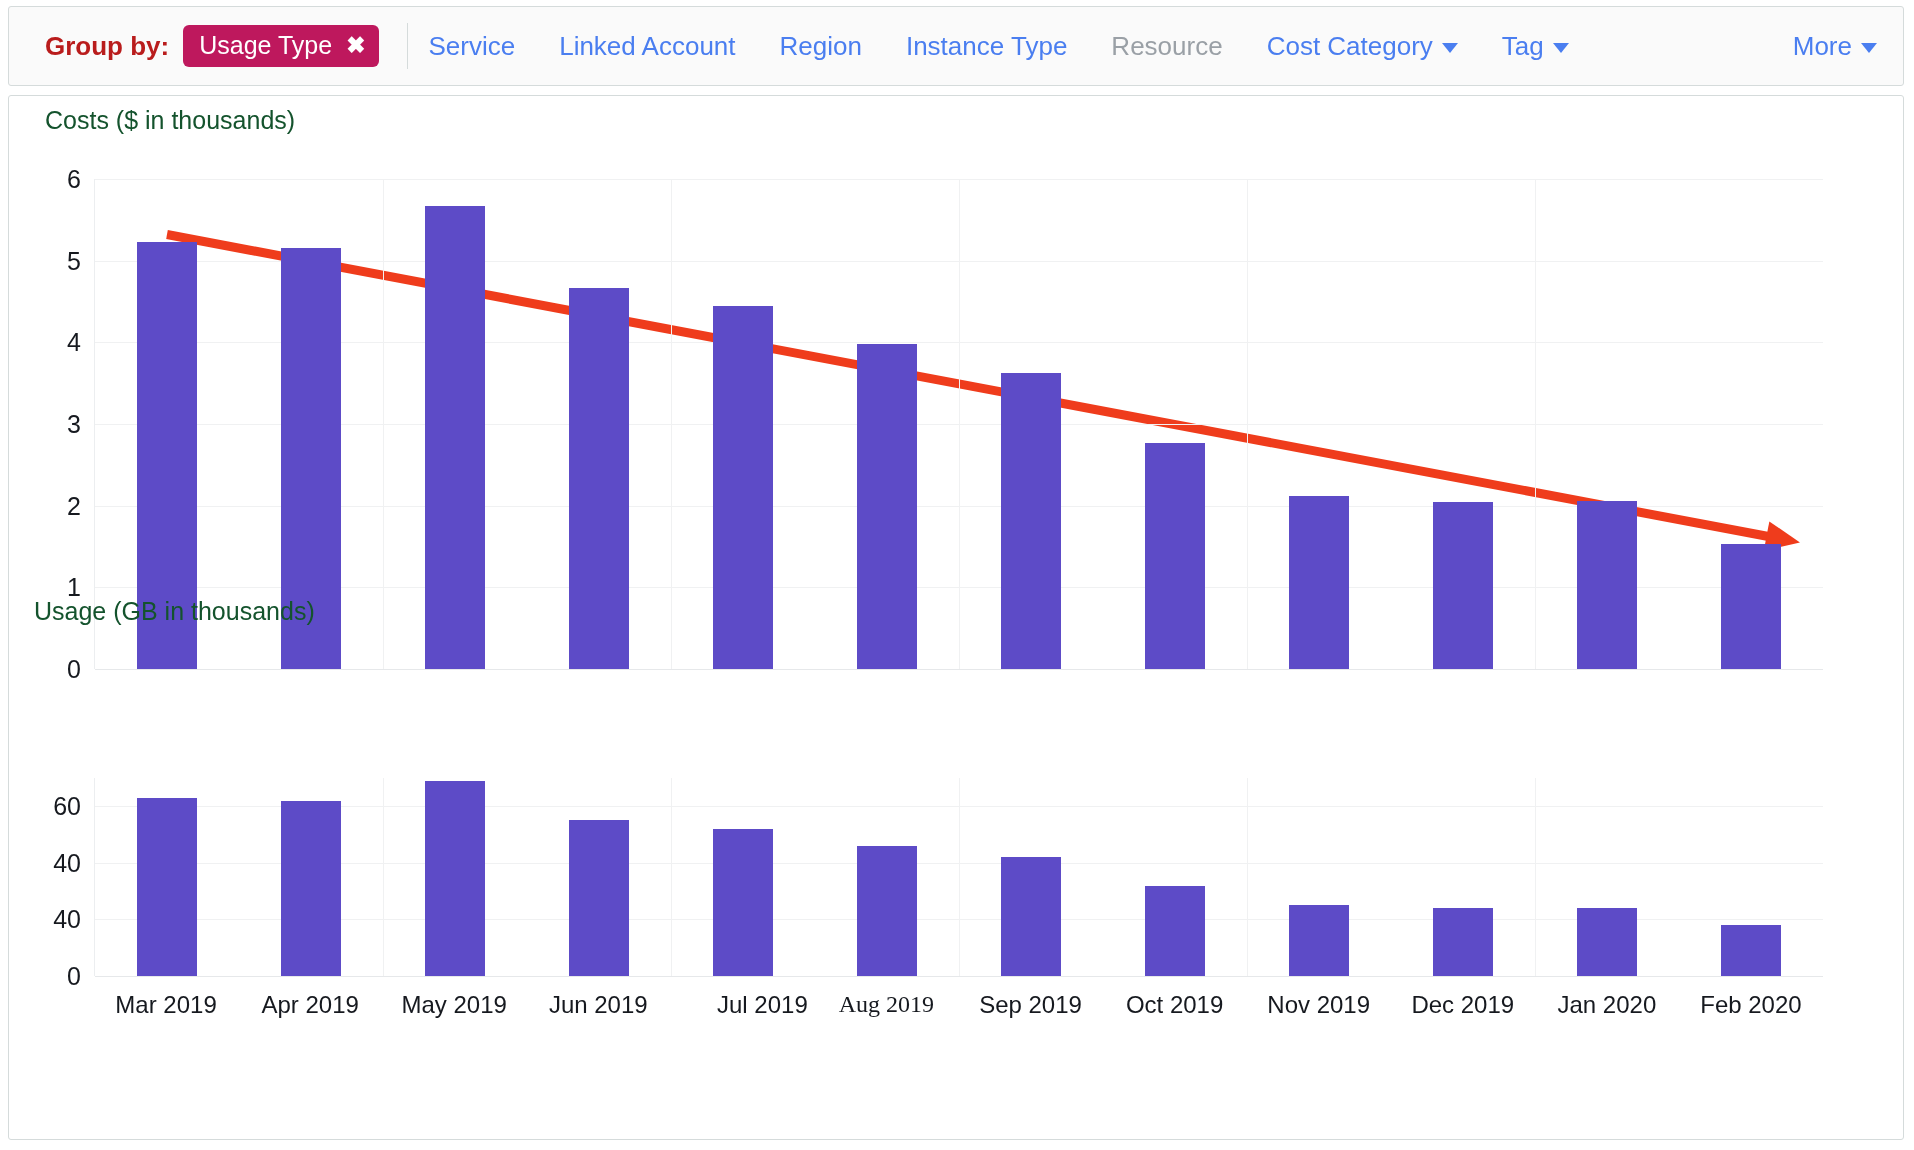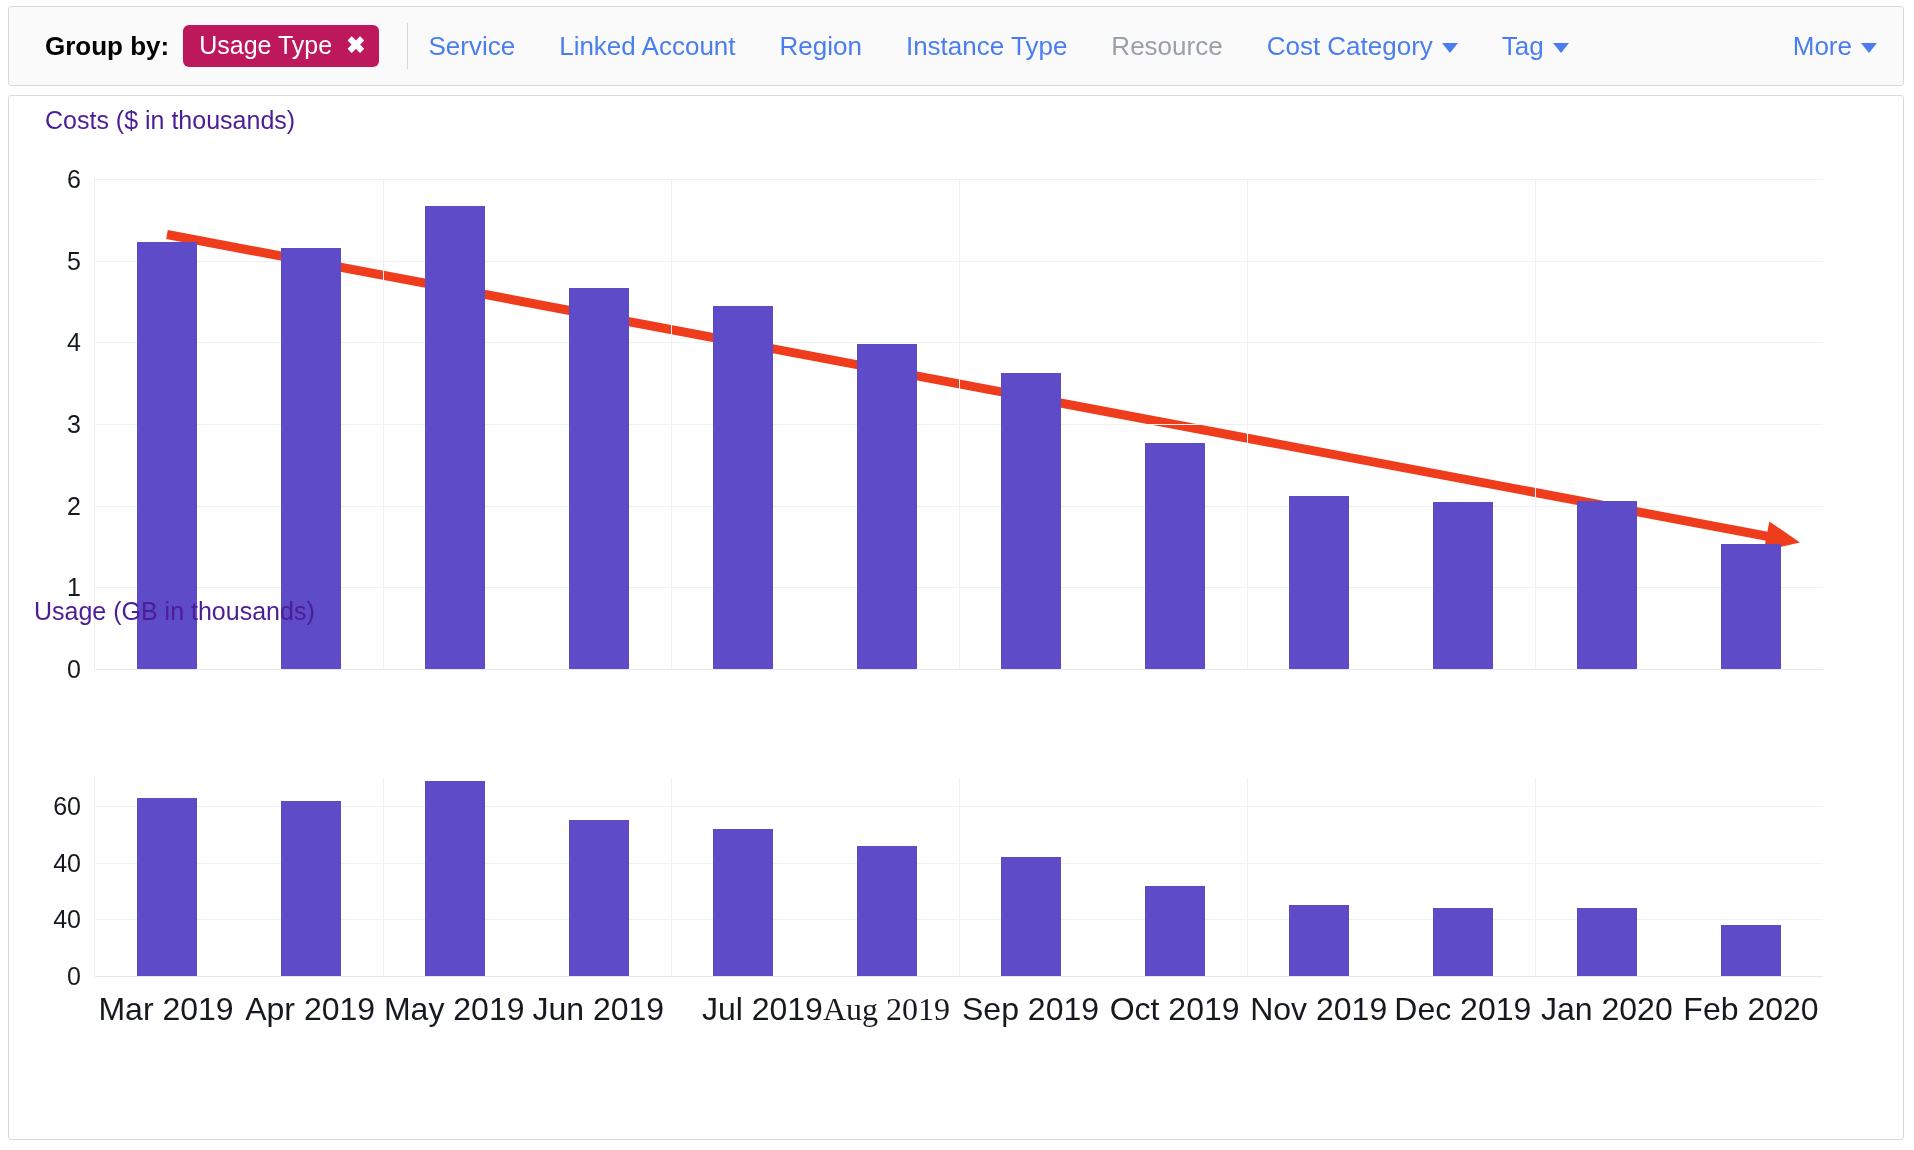--- a/index.html
+++ b/index.html
@@ -22,21 +22,21 @@
     border: 1px solid #d5dbdb;
     border-radius: 3px;
     box-sizing: border-box;
     display: flex;
     align-items: center;
     padding: 0 26px 0 36px;
   }
   .groupby-label {
     font-size: 26px;
     font-weight: bold;
-    color: #000000;
+    color: #b91c1c;
     white-space: nowrap;
     margin-right: 14px;
   }
   .chip {
     display: inline-flex;
     align-items: center;
     gap: 14px;
     background: #be185d;
     color: #ffffff;
     border-radius: 6px;
@@ -90,21 +90,21 @@
     width: 1896px; height: 1045px;
     background: #ffffff;
     border: 1px solid #d5dbdb;
     border-radius: 3px;
     box-sizing: border-box;
   }
 
   .axis-title {
     position: absolute;
     font-size: 25px;
-    color: #4c1d95;
+    color: #14532d;
     white-space: nowrap;
   }
   #costs-title { left: 36px; top: 10px; }
   #usage-title { left: 25px; top: 501px; }
 
   
   .plot {
     position: absolute;
     left: 85px;
     right: 80px;
@@ -145,21 +145,21 @@
 
   .bar {
     position: absolute;
     bottom: 0;
     background: #5d4bc7;
   }
 
   .xlabel {
     position: absolute;
     transform: translateX(-50%);
-    font-size: 32px;
+    font-size: 24px;
     color: #16191f;
     white-space: nowrap;
   }
   #xaxis { position: absolute; left: 85px; right: 80px; top: 895px; height: 36px; }
 
   #trend-svg {
     position: absolute;
     left: 0; top: 0;
     width: 100%; height: 100%;
     overflow: visible;

